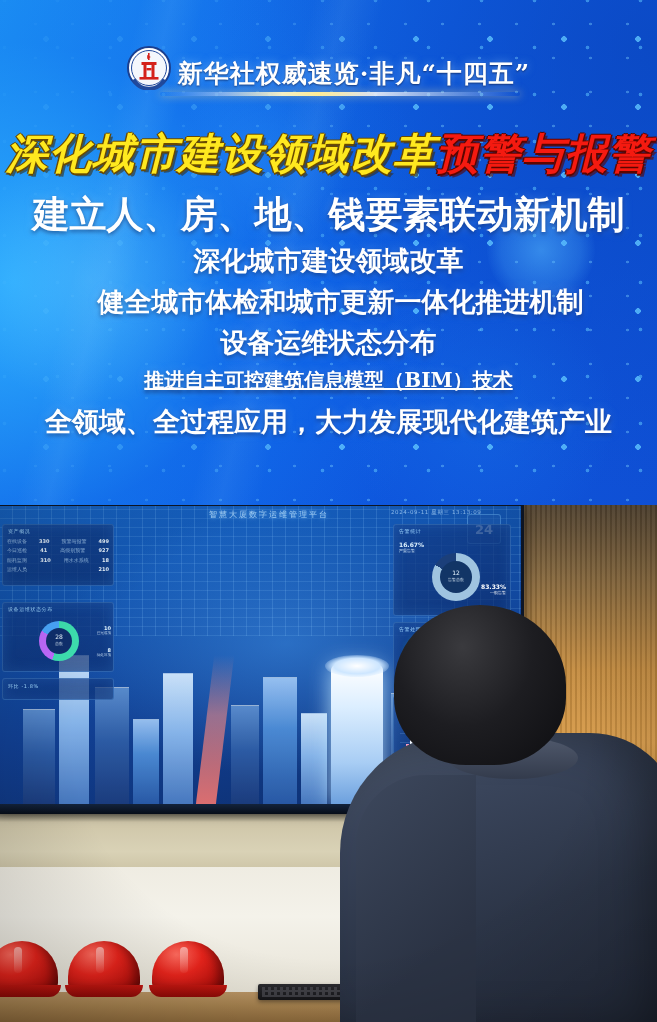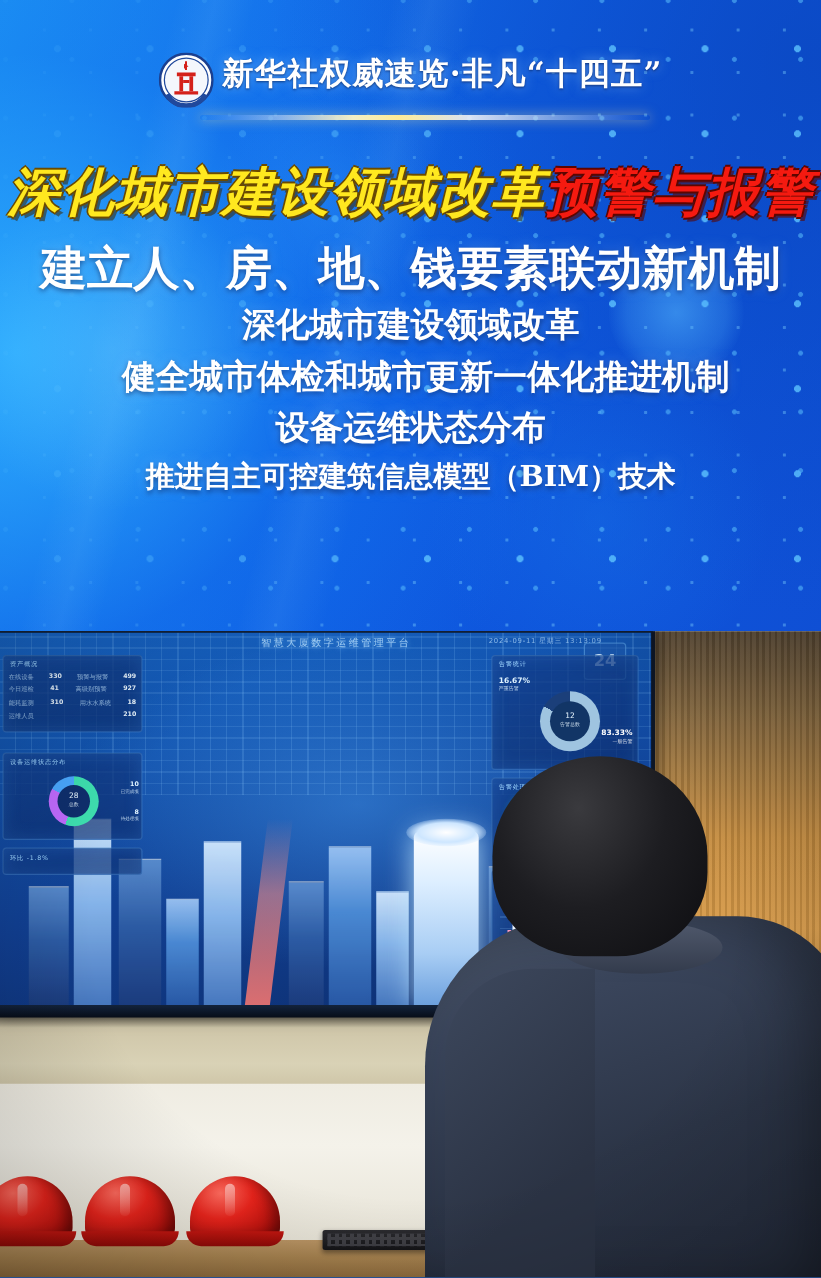--- a/index.html
+++ b/index.html
@@ -43,21 +43,21 @@
       radial-gradient(circle, rgba(96,198,255,.92) 2.6px, rgba(0,0,0,0) 3.0px),
       radial-gradient(circle, rgba(96,198,255,.62) 1.7px, rgba(0,0,0,0) 2.1px),
       radial-gradient(circle, rgba(130,215,255,.45) 1.2px, rgba(0,0,0,0) 1.6px);
     background-size:74px 68px, 53px 47px, 37px 34px;
     background-position:9px 5px, 31px 24px, 17px 41px;
     -webkit-mask-image:linear-gradient(105deg,rgba(0,0,0,.10) 0%,rgba(0,0,0,.35) 26%,rgba(0,0,0,1) 58%,rgba(0,0,0,1) 100%);
     mask-image:linear-gradient(105deg,rgba(0,0,0,.10) 0%,rgba(0,0,0,.35) 26%,rgba(0,0,0,1) 58%,rgba(0,0,0,1) 100%);}
 
   
   .hdr{position:absolute;left:0;top:42px;width:657px;height:48px;
-       display:flex;align-items:flex-start;justify-content:center;gap:7px;}
+       display:flex;align-items:flex-end;justify-content:center;gap:7px;}
   .logo{width:44px;height:44px;flex:0 0 44px;position:relative;}
   .hdr-title{
     font-family:"DejaVu Serif","Liberation Serif",serif;
     font-weight:bold;font-size:25px;color:#ffffff;letter-spacing:1px;
     text-shadow:0 1px 2px rgba(0,20,70,.65), 0 0 9px rgba(160,215,255,.55);
     white-space:nowrap;}
   .divider{position:absolute;left:160px;top:92px;width:360px;height:4px;
     background:linear-gradient(90deg,
       rgba(255,255,255,0) 0%, rgba(222,228,236,.55) 18%, rgba(255,246,196,.95) 34%,
       rgba(255,236,150,1) 44%, rgba(238,240,246,.9) 60%, rgba(210,222,236,.5) 80%,
@@ -243,21 +243,22 @@
 
     <div class="headline">
       <span class="y">深化城市建设领域改革</span><span class="r">预警与报警</span>
     </div>
 
     <div class="body-lines">
       <div class="bline" style="font-size:37px;margin-bottom:14px;">建立人、房、地、钱要素联动新机制</div>
       <div class="bline" style="font-size:27px;margin-bottom:14px;">深化城市建设领域改革</div>
       <div class="bline" style="font-size:27px;margin-bottom:14px;margin-left:24px;">健全城市体检和城市更新一体化推进机制</div>
       <div class="bline" style="font-size:27px;margin-bottom:14px;">设备运维状态分布</div>
-      <div class="bline" style="font-size:23px;margin-bottom:18px;">推进自主可控建筑信息模型（BIM）技术</div>
+      <div class="bline" style="font-size:20px;margin-bottom:18px;text-decoration:underline;">推进自主可控建筑信息模型（BIM）技术</div>
+      <div class="bline" style="font-size:27px;">全领域、全过程应用，大力发展现代化建筑产业</div>
     </div>
   </div>
 
   <div class="photo">
 
     <div class="wall-wood"></div>
     <div class="wall-upper"></div>
     <div class="wall-lower"></div>
     <div class="counter"></div>
 

